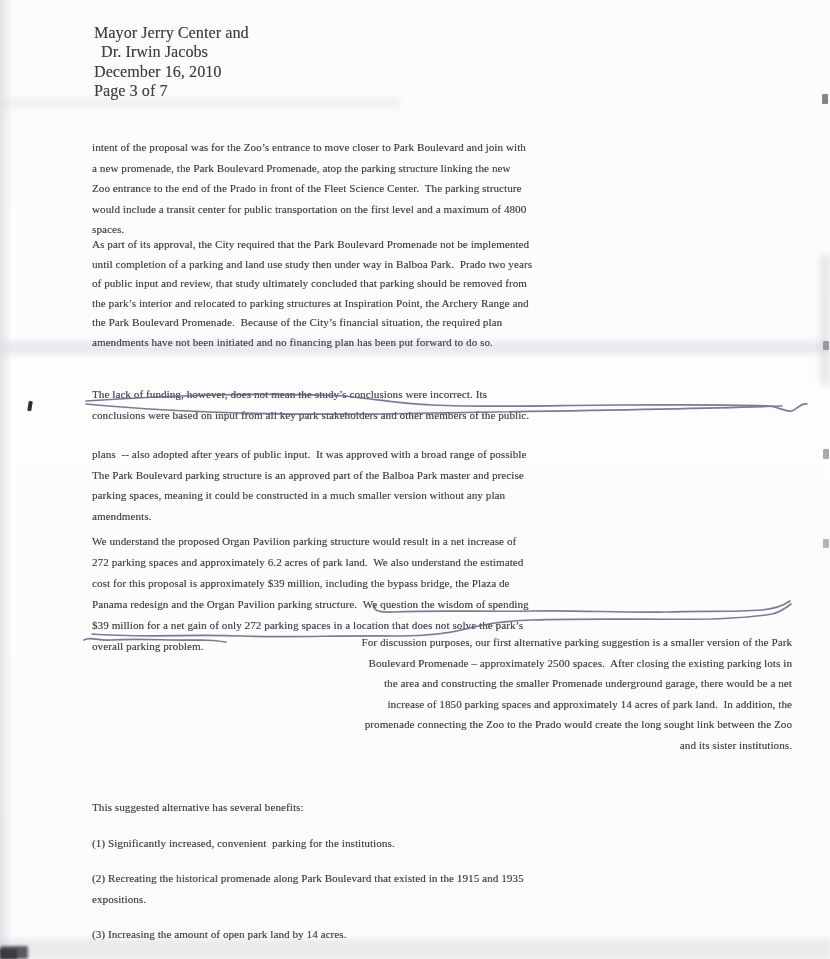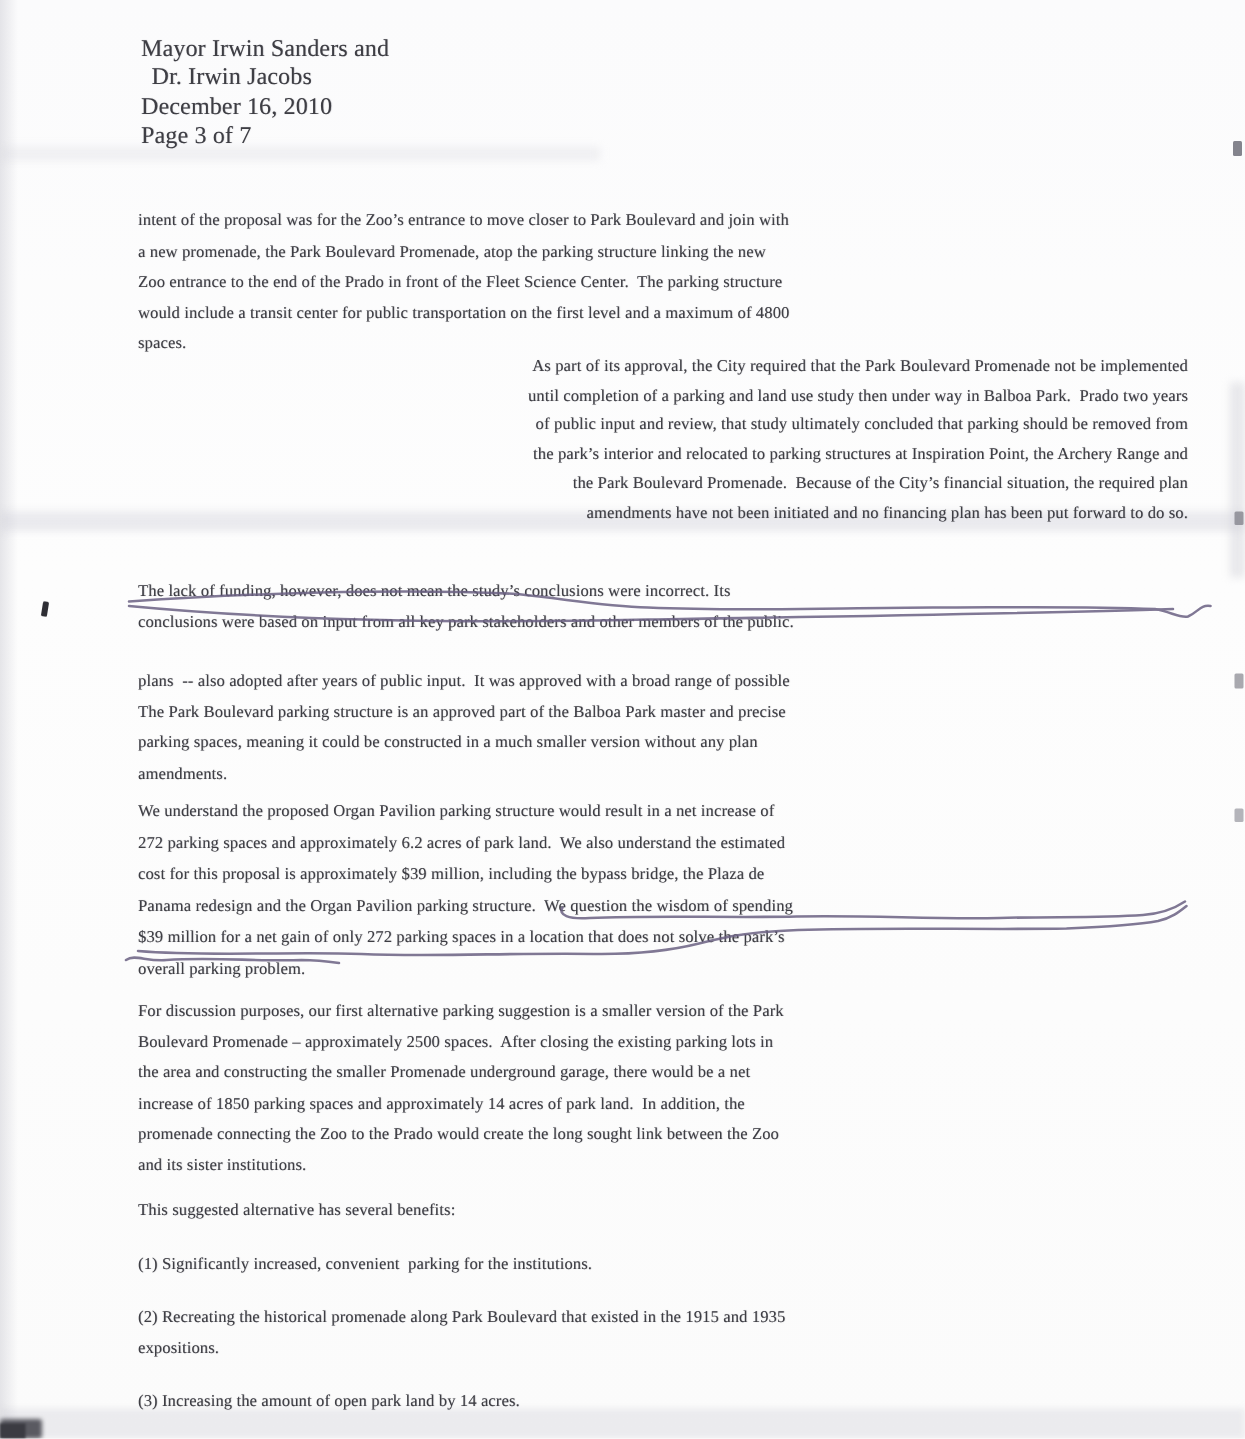--- a/index.html
+++ b/index.html
@@ -12,25 +12,25 @@
   .tline{white-space:pre;}
   .textblock{
     position:absolute;left:92px;width:700px;
     color:#3e3e44;font-size:11px;line-height:20.6px;
     text-shadow:0.3px 0.3px 0.5px rgba(90,90,98,0.55);
     letter-spacing:0.1px;
   }
   .letter-header{top:23px;left:94px;font-size:16px;line-height:19.3px;}
   .letter-header .tline:nth-child(2){padding-left:7px;}
   .p0{top:137px;}
-  .p1{top:235px;line-height:19.6px;text-align:right;}
+  .p1{top:235px;line-height:19.6px;}
   .p2{top:384px;font-family:Liberation Serif, serif;}
   .p3{top:444px;}
   .p4{top:531px;line-height:21px;}
-  .p5{top:664px;}
+  .p5{top:632px;text-align:right;}
   .p6{top:797px;}
   .p7{top:833px;}
   .p8{top:868px;}
   .p9{top:924px;}
   .artifact{position:absolute;pointer-events:none;}
   .band-mid{top:341px;left:0;width:830px;height:13px;background:rgba(203,203,212,0.38);filter:blur(3px);}
   .band-header{top:98px;left:0;width:400px;height:9px;background:rgba(212,212,220,0.30);filter:blur(3px);}
   .band-left{top:0;left:0;width:12px;height:959px;background:linear-gradient(90deg,rgba(200,200,208,0.45),rgba(200,200,208,0));}
   .smudge-right{top:255px;right:0;width:10px;height:130px;background:rgba(200,200,208,0.40);filter:blur(3px);}
   .band-bottom{top:939px;left:0;width:830px;height:20px;background:rgba(198,198,207,0.30);filter:blur(2px);}
@@ -56,21 +56,21 @@
   <div class="artifact band-bottom"></div>
   <div class="artifact blob-bl"></div>
   <div class="artifact blob-bl-core"></div>
   <div class="artifact speck sp1"></div>
   <div class="artifact speck sp2"></div>
   <div class="artifact speck sp3"></div>
   <div class="artifact speck sp4"></div>
   <div class="artifact pen-tick"></div>
 
   <div class="textblock letter-header">
-      <div class="tline">Mayor Irwin Sanders and</div>
+      <div class="tline">Mayor Jerry Center and</div>
       <div class="tline">Dr. Irwin Jacobs</div>
       <div class="tline">December 16, 2010</div>
       <div class="tline">Page 3 of 7</div>
     </div>
 
   <div class="textblock p0">
       <div class="tline">intent of the proposal was for the Zoo’s entrance to move closer to Park Boulevard and join with</div>
       <div class="tline">a new promenade, the Park Boulevard Promenade, atop the parking structure linking the new</div>
       <div class="tline">Zoo entrance to the end of the Prado in front of the Fleet Science Center.  The parking structure</div>
       <div class="tline">would include a transit center for public transportation on the first level and a maximum of 4800</div>

